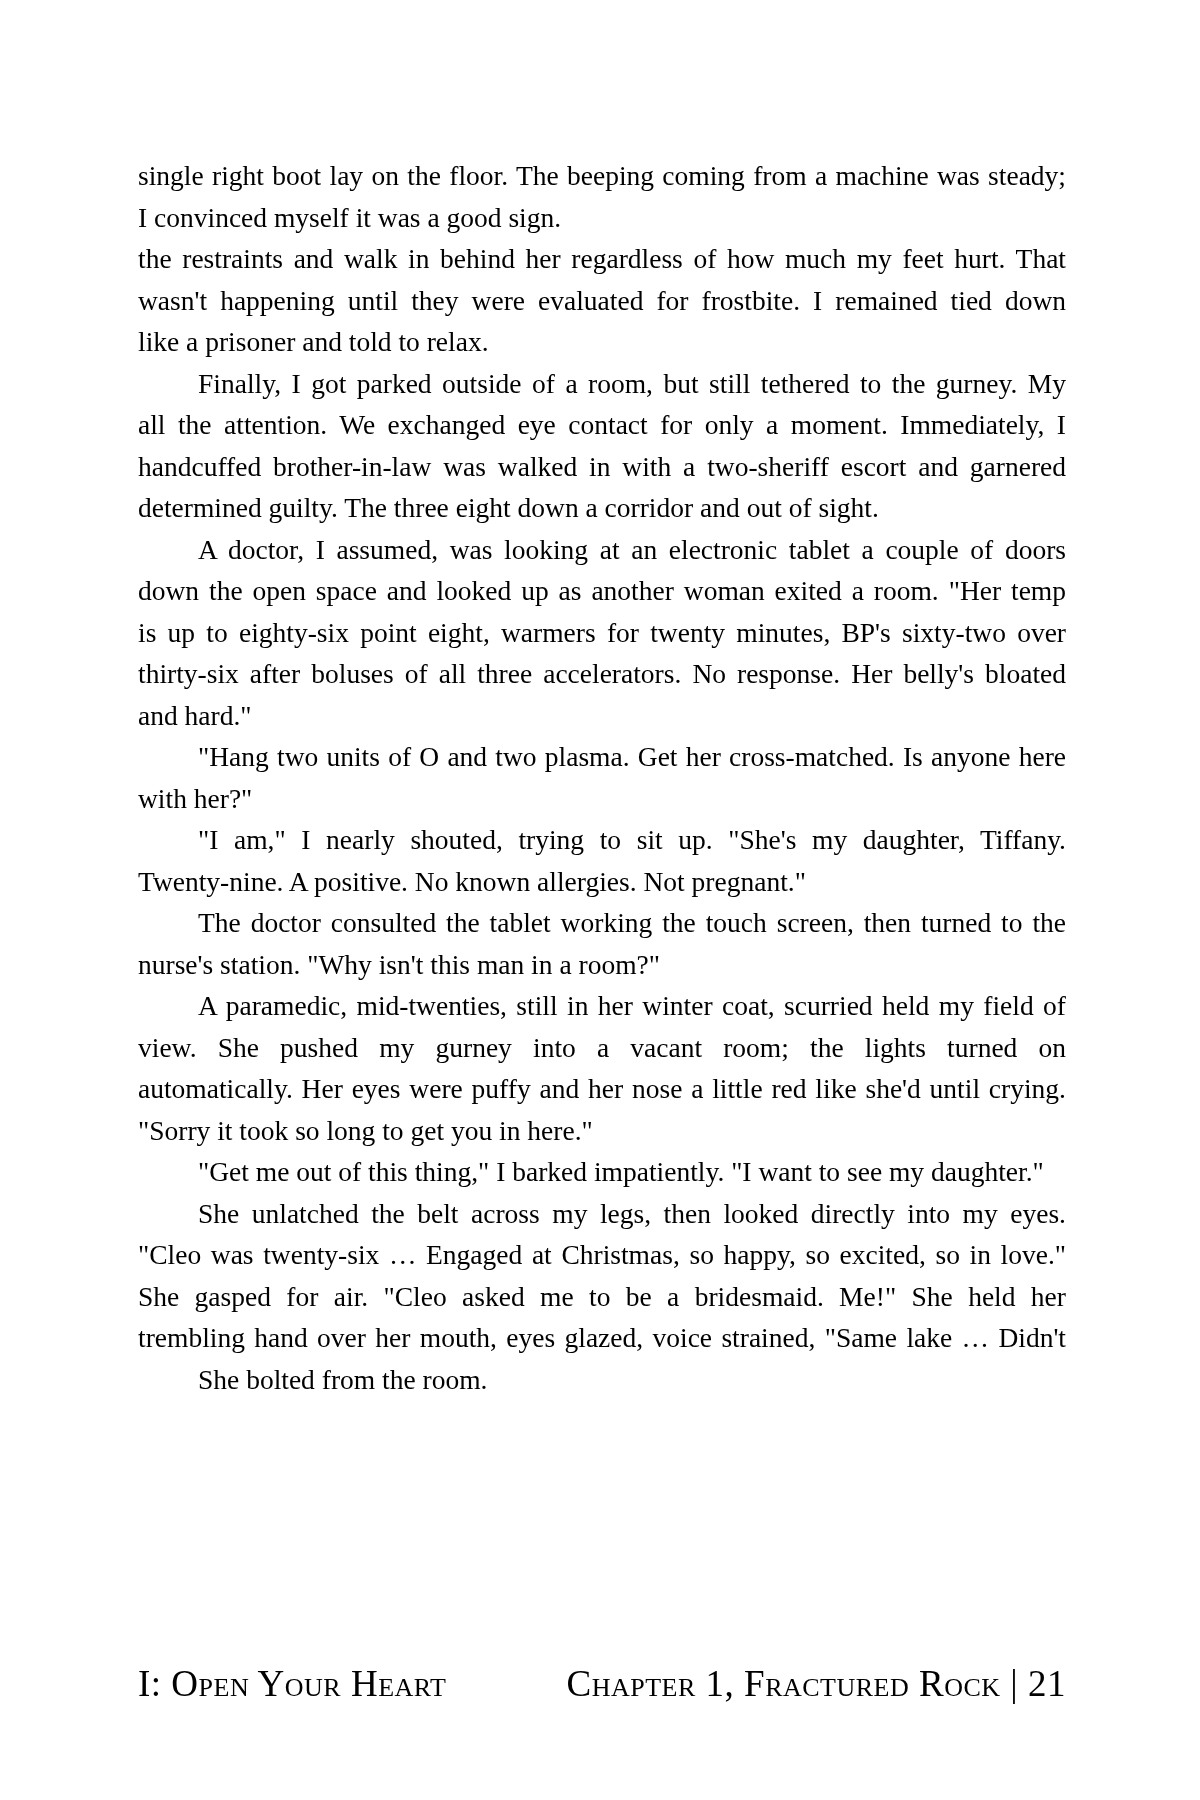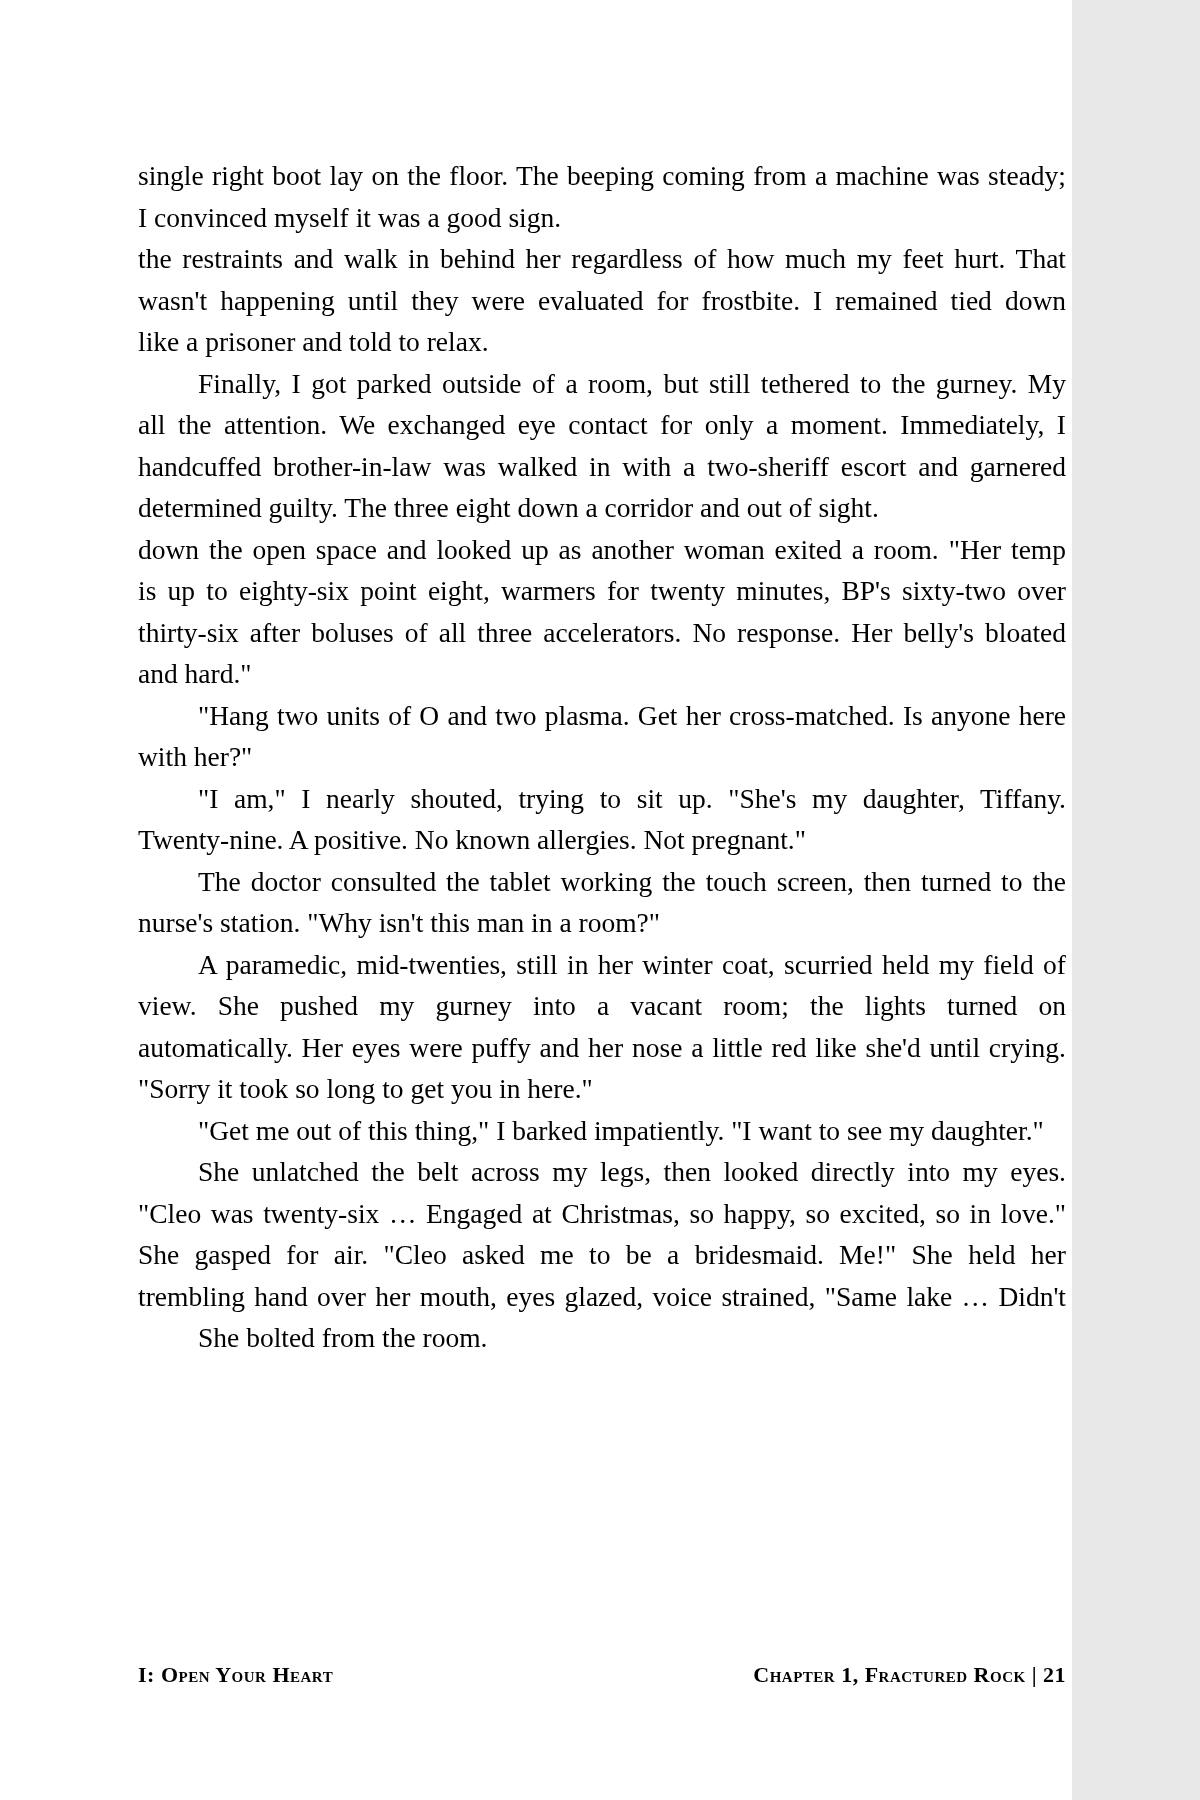--- a/index.html
+++ b/index.html
@@ -1,18 +1,18 @@
 <!DOCTYPE html>
 <html><head>
 <meta charset="utf-8">
 <style>
   html,body{margin:0;padding:0;background:#e8e8e8;}
   .page{
     position:relative;
-    width:1072px;
+    width:1200px;
     height:1800px;
     background:#ffffff;
     overflow:hidden;
     font-family:"Liberation Serif", serif;
     color:#000000;
   }
   .text-block{
     position:absolute;
     left:138px;
     top:155px;
@@ -33,24 +33,23 @@
   }
   .footer{
     position:absolute;
     left:138px;
     top:1662px;
     width:928px;
     display:flex;
     justify-content:space-between;
     align-items:baseline;
     font-variant:small-caps;
-    font-size:22px;
+    font-size:37px;
     letter-spacing:0.5px;
     color:#000000;
-    font-weight:bold;
   }
   .footer .seg{white-space:nowrap;}
 </style>
 </head>
 <body>
 
 <div class="page">
 
   <div class="text-block">
       <div class="paragraph">
@@ -62,20 +61,21 @@
         <div class="line">wasn't happening until they were evaluated for frostbite. I remained tied down</div>
         <div class="line para-end">like a prisoner and told to relax.</div>
       </div>
       <div class="paragraph">
         <div class="line indent">Finally, I got parked outside of a room, but still tethered to the gurney. My</div>
         <div class="line">all the attention. We exchanged eye contact for only a moment. Immediately, I</div>
         <div class="line">handcuffed brother-in-law was walked in with a two-sheriff escort and garnered</div>
         <div class="line para-end">determined guilty. The three eight down a corridor and out of sight.</div>
       </div>
       <div class="paragraph">
+        <div class="line indent">A doctor, I assumed, was looking at an electronic tablet a couple of doors</div>
         <div class="line">down the open space and looked up as another woman exited a room. "Her temp</div>
         <div class="line">is up to eighty-six point eight, warmers for twenty minutes, BP's sixty-two over</div>
         <div class="line">thirty-six after boluses of all three accelerators. No response. Her belly's bloated</div>
         <div class="line para-end">and hard."</div>
       </div>
       <div class="paragraph">
         <div class="line indent">"Hang two units of O and two plasma. Get her cross-matched. Is anyone here</div>
         <div class="line para-end">with her?"</div>
       </div>
       <div class="paragraph">

